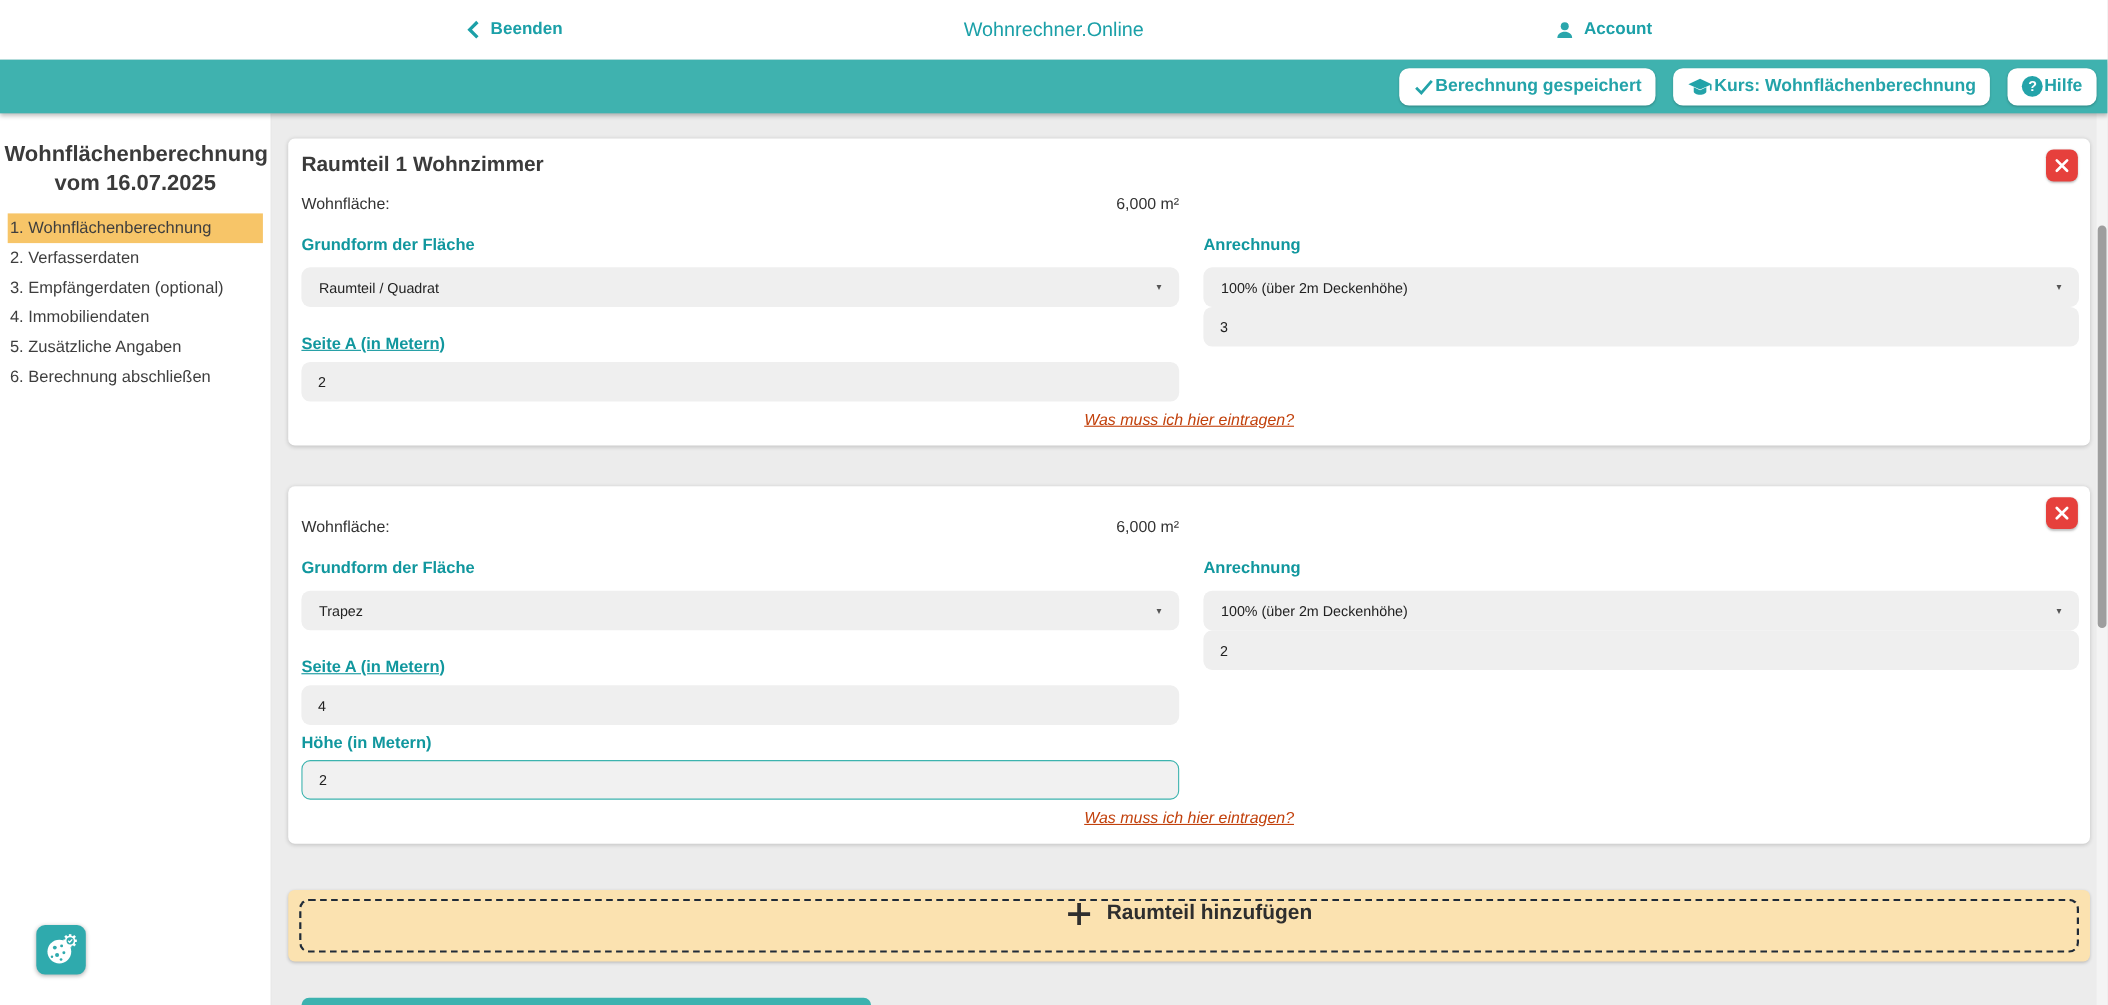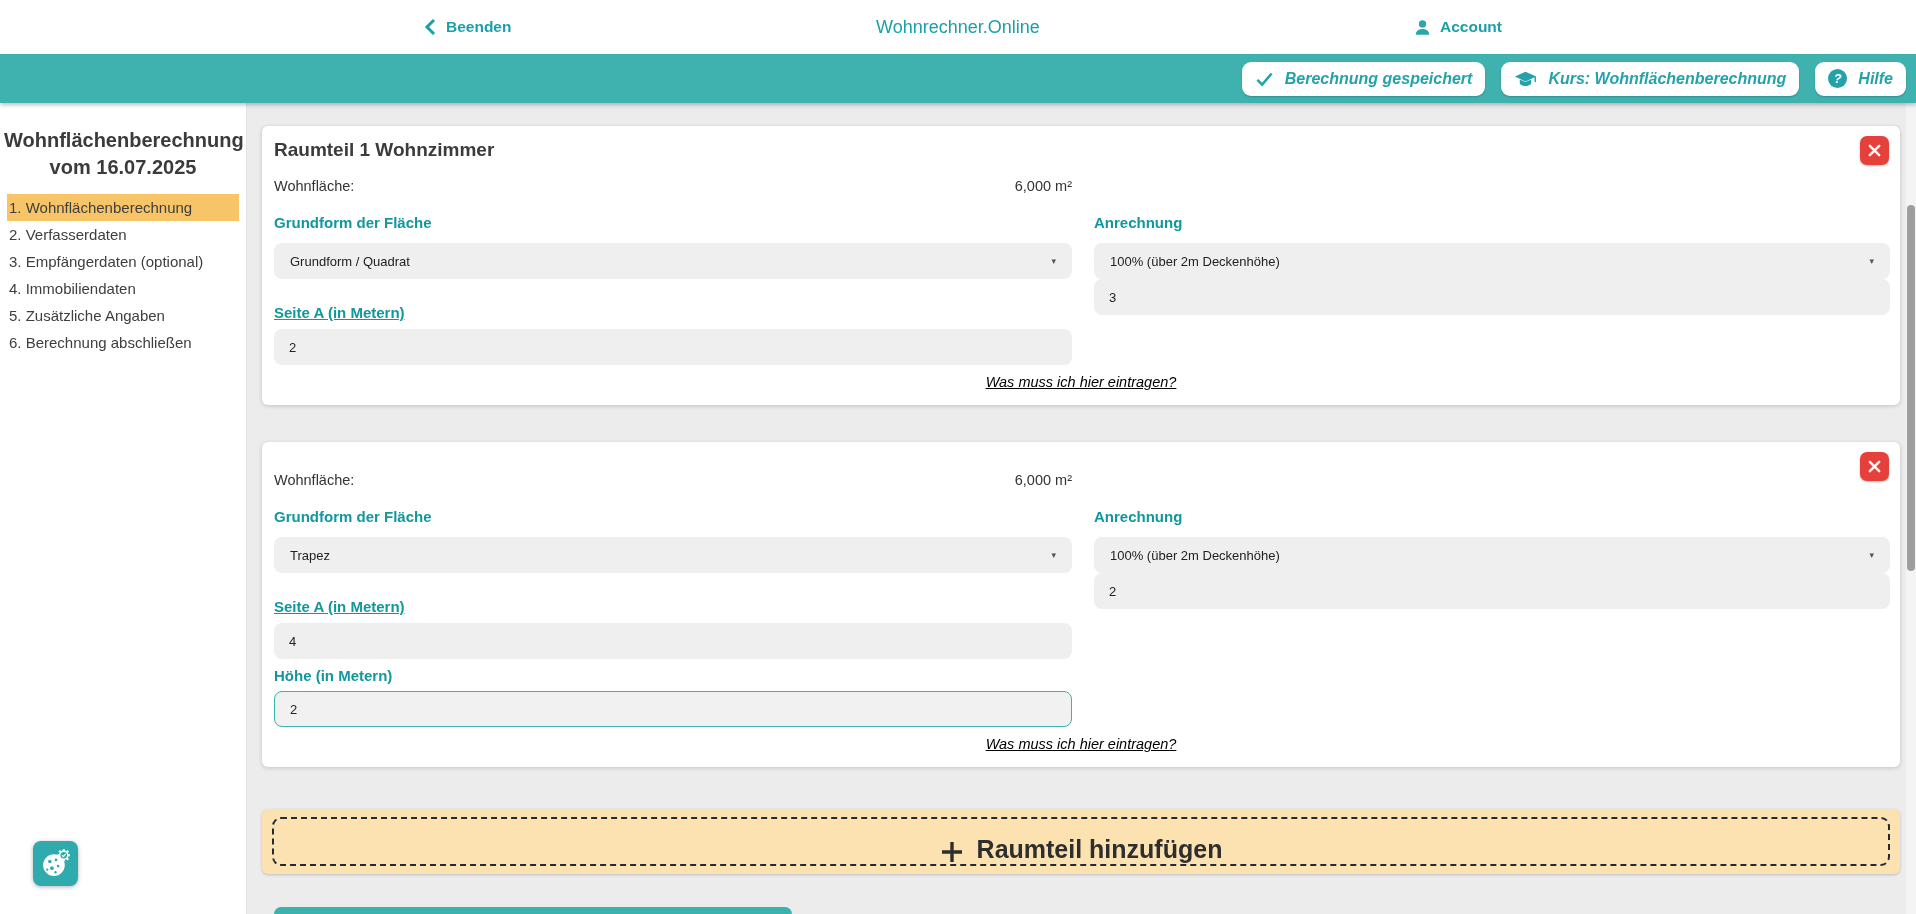--- a/index.html
+++ b/index.html
@@ -13,22 +13,22 @@
   .app-title { position:absolute; left:0; top:0; width:1916px; height:54px; display:flex; align-items:center;
                justify-content:center; color:#1ba0a8; font-size:18px; }
   .account-btn { position:absolute; left:1413px; top:0; height:54px; display:flex; align-items:center; gap:8px;
                color:#1ba0a8; font-weight:bold; font-size:15.5px; cursor:pointer; }
 
   
   .tealbar { position:absolute; top:54px; left:0; width:1916px; height:49px; background:#3fb2af;
              box-shadow:0 2px 4px rgba(0,0,0,.25); display:flex; align-items:center; justify-content:flex-end;
              gap:16px; padding-right:10px; z-index:4; }
   .tb-btn { background:#ffffff; color:#23a3a9; border:none; height:34px; border-radius:9px; padding:0 13px;
-            display:flex; align-items:center; gap:11px; font-weight:bold; font-size:16px; cursor:pointer;
-            box-shadow:0 1px 2px rgba(0,0,0,.2); white-space:nowrap; font-family:inherit;font-style:italic; }
+            display:flex; align-items:center; gap:1px; font-weight:bold; font-size:16px; cursor:pointer;
+            box-shadow:0 1px 2px rgba(0,0,0,.2); white-space:nowrap; font-family:inherit; }
   .q-circle { width:19px; height:19px; border-radius:50%; background:#23a3a9; color:#ffffff; font-size:13px;
               font-weight:bold; display:flex; align-items:center; justify-content:center; }
 
   
   .sidebar { position:absolute; top:103px; left:0; width:247px; height:811px; background:#ffffff;
              border-right:1px solid #e3e3e3; z-index:3; }
   .sidebar-title { margin:24px 4px 13px; text-align:center; font-weight:bold; font-size:20px; line-height:27px;
                    color:#3b3b3b; }
   .side-item { height:27px; line-height:27px; margin-left:7px; width:232px; padding-left:2px; font-size:15px;
                color:#3e3e3e; cursor:pointer; white-space:nowrap; }
@@ -51,26 +51,26 @@
   .field-label { font-size:15px; font-weight:bold; color:#11979e; margin:20px 0 12px; }
   .field-label.row2 { margin:25px 0 8px;text-decoration:underline; }
   .field-label.row3 { margin:8px 0 7px; }
   .select { height:36px; background:#efefef; border-radius:8px; display:flex; align-items:center;
             justify-content:space-between; padding:0 16px; font-size:13px; color:#222222; cursor:pointer; }
   .caret { font-size:9px; color:#555555; }
   .text-input { width:100%; height:36px; background:#efefef; border:none; border-radius:8px; padding:0 15px;
                 font-size:13px; color:#222222; font-family:inherit; }
   .text-input.focused { background:#f1f1f1; border:1px solid #3cb3ae; outline:none; }
   .help-link { text-align:center; margin-top:8px; }
-  .help-link a { color:#000000; font-size:14.5px; font-style:italic; text-decoration:underline; cursor:pointer; }
+  .help-link a { color:#c2410c; font-size:14.5px; font-style:italic; text-decoration:underline; cursor:pointer; }
 
   .add-zone { position:relative; margin:42px 0 0 15px; width:1638px; height:65px; background:#fbe2b0;
               border-radius:6px; box-shadow:0 1px 3px rgba(0,0,0,.2); padding:8px 10px; cursor:pointer; }
   .add-inner { width:100%; height:100%; border:2px dashed #202b38; border-radius:9px; display:flex;
-               align-items:flex-end; justify-content:center; gap:13px; font-size:25px; font-weight:bold;
+               align-items:flex-start; justify-content:center; gap:13px; font-size:19px; font-weight:bold;
                color:#2e2e2e; }
 
   .next-sliver { position:absolute; left:27px; bottom:0; width:518px; height:7px; background:#3cb2af;
                  border-radius:14px 14px 0 0; }
 
   
   .scroll-track { position:absolute; right:0; top:90px; width:10px; height:824px; background:#f4f4f4; }
   .scroll-thumb { position:absolute; right:1px; top:115px; width:8px; height:366px; background:#9e9e9e;
                   border-radius:4px; cursor:pointer; }
 
@@ -145,21 +145,21 @@
       </svg>
     </button>
     <div class="area-row">
       <span>Wohnfläche:</span>
       <span>6,000 m²</span>
     </div>
     <div class="grid">
       <div>
         <div class="field-label">Grundform der Fläche</div>
         <div class="select">
-          <span>Grundform / Quadrat</span>
+          <span>Raumteil / Quadrat</span>
           <span class="caret">▾</span>
         </div>
       </div>
       <div>
         <div class="field-label">Anrechnung</div>
         <div class="select">
           <span>100% (über 2m Deckenhöhe)</span>
           <span class="caret">▾</span>
         </div>
       </div>

